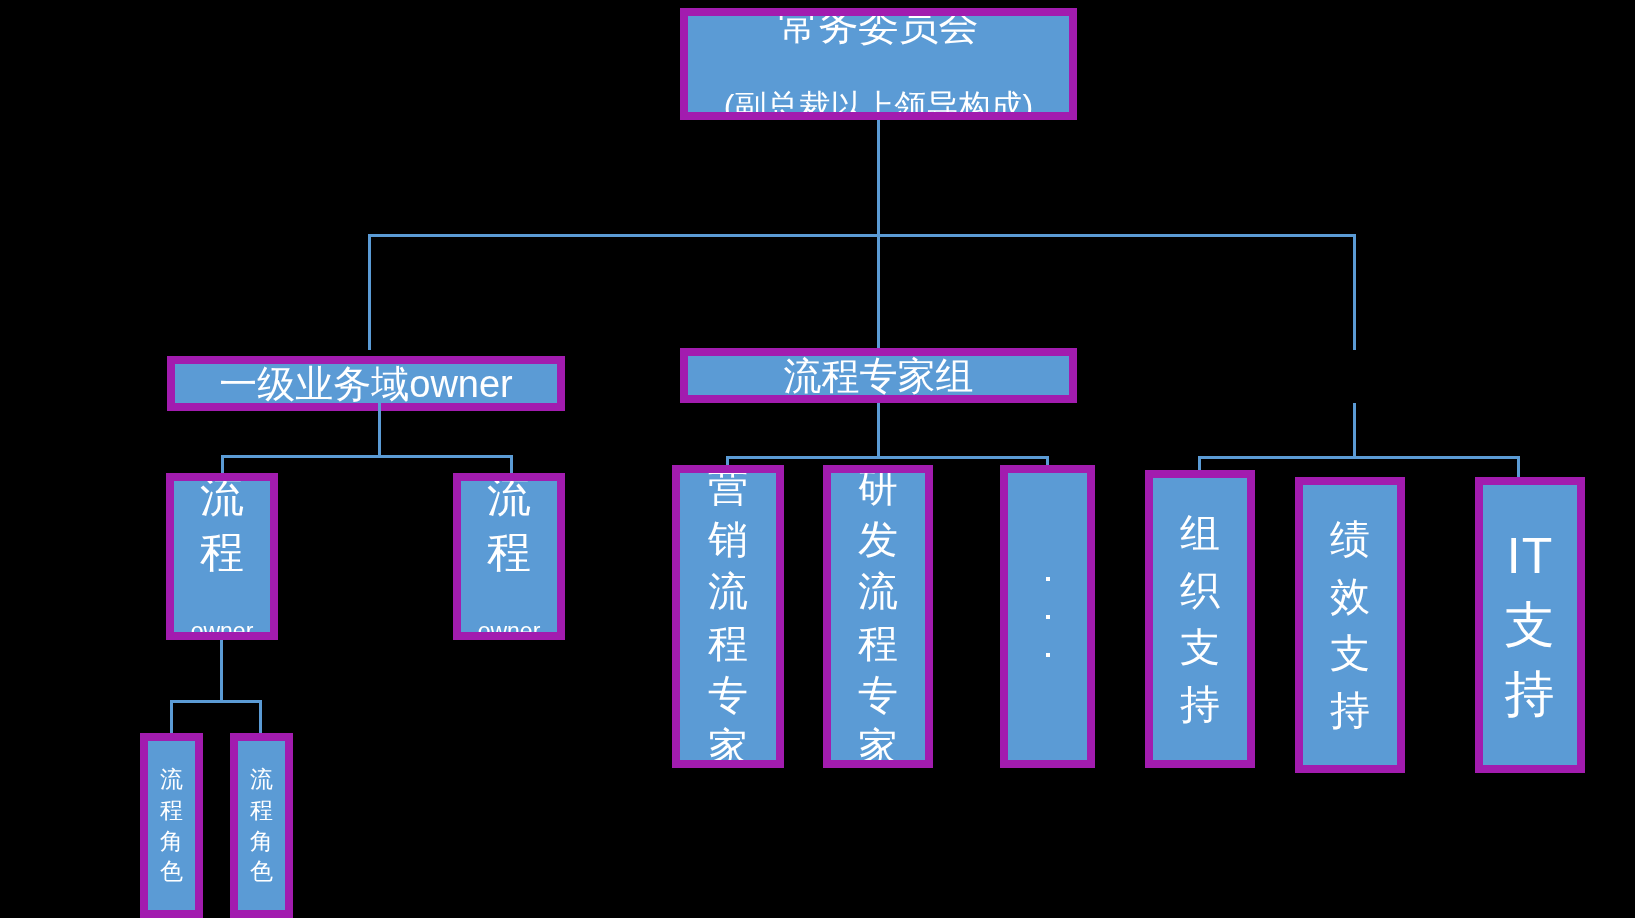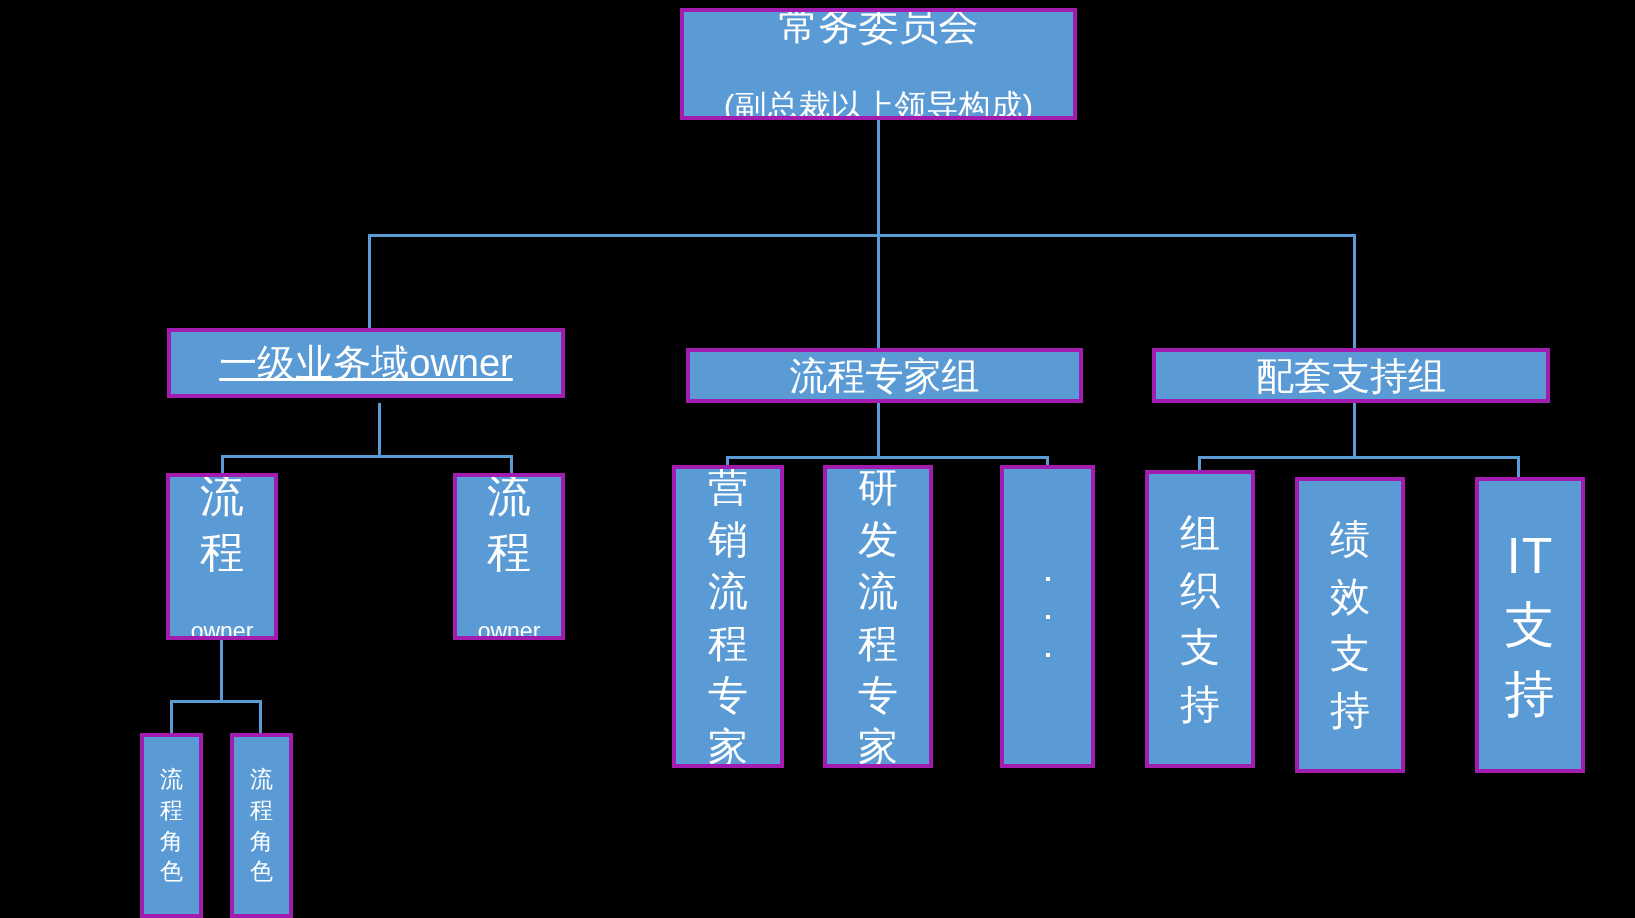--- a/index.html
+++ b/index.html
@@ -11,21 +11,21 @@
     position: relative;
     width: 1635px;
     height: 918px;
     background: #000000;
     overflow: hidden;
     font-family: "Liberation Sans", "DejaVu Sans", sans-serif;
   }
   .node {
     position: absolute;
     background: #5B9BD5;
-    border: 4px solid #a21caf;
+    border: 8px solid #a21caf;
     box-sizing: border-box;
     color: #FFFFFF;
     display: flex;
     flex-direction: column;
     align-items: center;
     justify-content: center;
     line-height: 1.0;
     text-align: center;
     overflow: hidden;
     gap: 40px;
@@ -96,31 +96,28 @@
     <span class="root-title">常务委员会</span>
     <span class="root-sub">(副总裁以上领导构成)</span>
   </div>
 
   <div class="conn v-line" style="left:877px; top:120px; width:3px; height:117px;"></div>
   <div class="conn h-line" style="left:368px; top:234px; width:988px; height:3px;"></div>
   <div class="conn v-line" style="left:368px; top:234px; width:3px; height:116px;"></div>
   <div class="conn v-line" style="left:877px; top:234px; width:3px; height:116px;"></div>
   <div class="conn v-line" style="left:1353px; top:234px; width:3px; height:116px;"></div>
 
-  <div class="node" style="left:167px; top:328px; width:398px; height:70px;text-decoration:underline;">
+  <div class="node" style="left:167px; top:356px; width:398px; height:55px;">
     <span class="l2-label">一级业务域owner</span>
   </div>
 
-  <div class="node" style="left:680px; top:348px; width:397px; height:55px;margin-left:6px;">
+  <div class="node" style="left:680px; top:348px; width:397px; height:55px;">
     <span class="l2-label">流程专家组</span>
   </div>
 
-  <div class="node" style="left:1152px; top:348px; width:398px; height:55px;">
-    <span class="l2-label">配套支持组</span>
-  </div>
 
   <div class="conn v-line" style="left:378px; top:403px; width:3px; height:54px;"></div>
   <div class="conn h-line" style="left:221px; top:455px; width:292px; height:3px;"></div>
   <div class="conn v-line" style="left:221px; top:455px; width:3px; height:22px;"></div>
   <div class="conn v-line" style="left:510px; top:455px; width:3px; height:22px;"></div>
 
   <div class="node" style="left:166px; top:473px; width:112px; height:167px;">
     <span class="vstack owner-big">
       <span>流</span>
       <span>程</span>

